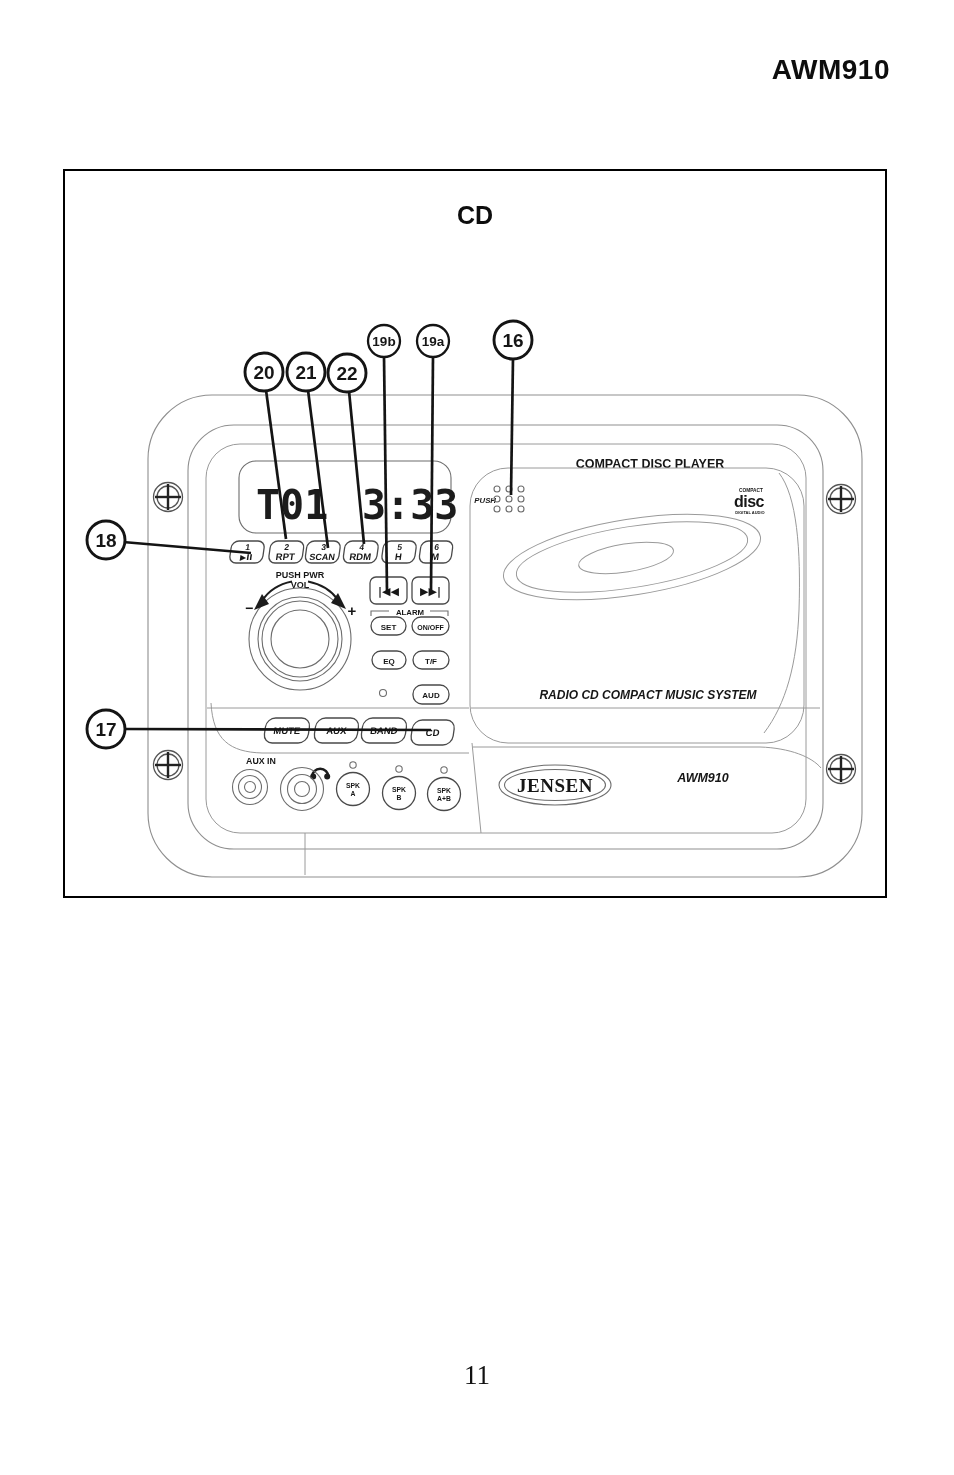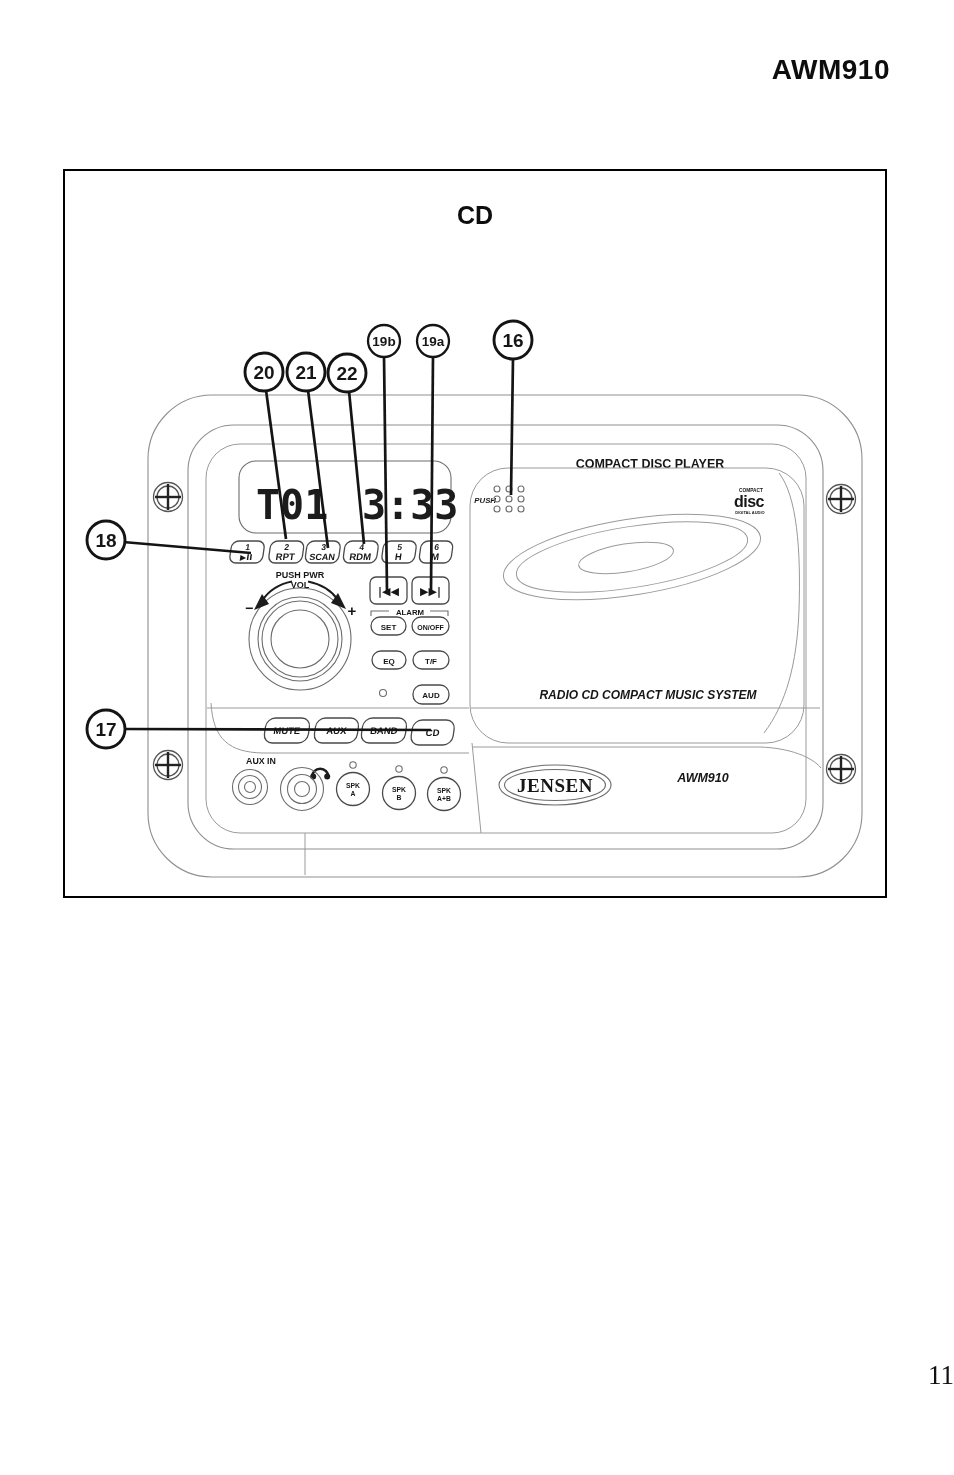--- a/index.html
+++ b/index.html
@@ -4,21 +4,21 @@
 <style>
   html,body{margin:0;padding:0;background:#fff;}
   .page{position:relative;width:954px;height:1475px;background:#ffffff;overflow:hidden;
         font-family:"Liberation Sans",sans-serif;color:#111;}
   .model-header{position:absolute;top:54px;right:64px;font-size:28px;font-weight:bold;
         letter-spacing:0.5px;color:#0d0d0d;}
   .figure-box{position:absolute;left:63px;top:169px;width:824px;height:729px;
         border:2px solid #000;box-sizing:border-box;background:#fff;}
   .figure-title{position:absolute;left:63px;top:200px;width:824px;text-align:center;
         font-size:25px;font-weight:bold;line-height:31px;color:#0d0d0d;}
-  .page-number{position:absolute;top:1360px;left:0;width:954px;text-align:right;
+  .page-number{position:absolute;top:1360px;left:0;width:954px;text-align:center;
         font-family:"Liberation Serif",serif;font-size:27px;color:#111;}
   svg.diagram{position:absolute;left:0;top:0;}
   
   .house{fill:none;stroke:#8f8f8f;stroke-width:1.1px;}
   .sect{fill:none;stroke:#9a9a9a;stroke-width:1px;}
   .comp{fill:#ffffff;stroke:#4a4a4a;stroke-width:1.3px;}
   .thin{fill:none;stroke:#6d6d6d;stroke-width:1.1px;}
   .scr{fill:none;stroke:#555;stroke-width:1.3px;}
   .scrx{stroke:#222;stroke-width:2.4px;}
   .callln{stroke:#141414;stroke-width:2.7px;fill:none;}

